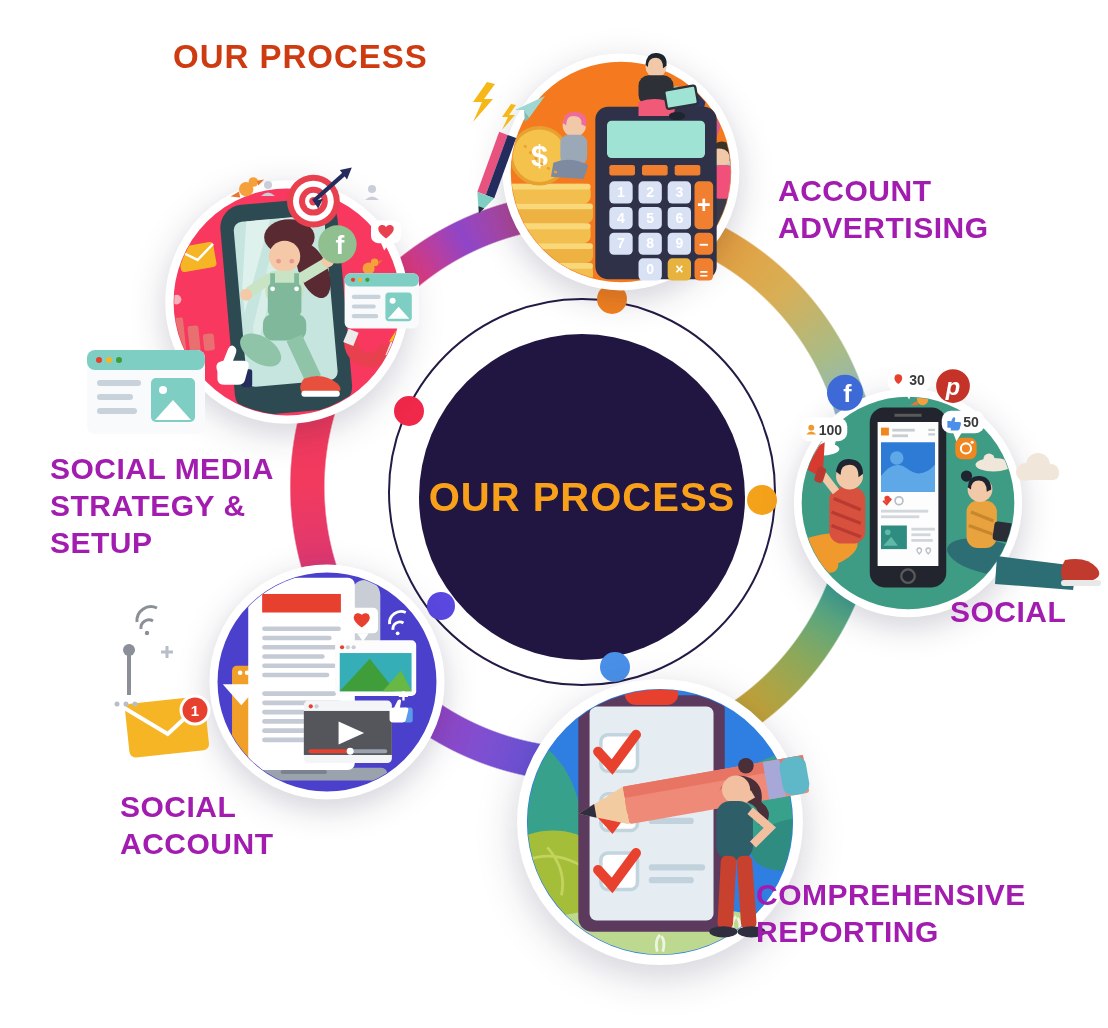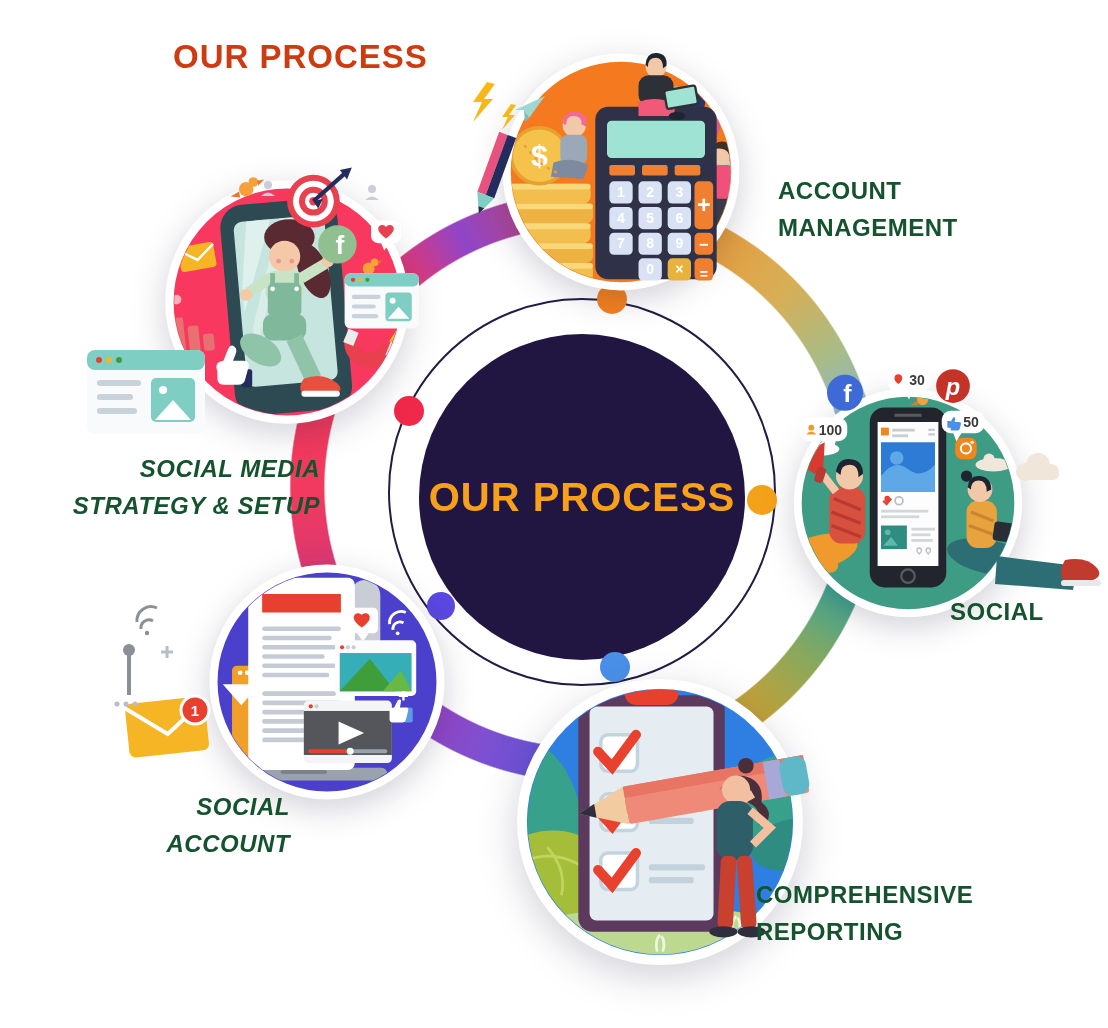--- a/index.html
+++ b/index.html
@@ -16,22 +16,22 @@
             mask:radial-gradient(closest-side,transparent 0 87.5%,#000 88% 99%,transparent 99.5%);}
   .center-circle{position:absolute;left:394px;top:334px;width:326px;height:326px;border-radius:50%;
     background:#211642;z-index:2;display:flex;align-items:center;justify-content:center;}
   .center-circle span{color:#F9A01B;font-size:40px;font-weight:800;letter-spacing:1px;}
   .orbit{position:absolute;left:0;top:0;z-index:3;}
   svg.node{position:absolute;z-index:4;overflow:visible;}
   svg.node circle.base{filter:drop-shadow(0 8px 14px rgba(20,20,60,.20));}
   .decor-layer{position:absolute;left:0;top:0;z-index:5;pointer-events:none;}
   .page-title{position:absolute;left:148px;top:38px;font-size:33px;font-weight:800;color:#CE3B10;
     letter-spacing:1px;z-index:6;}
-  .node-label{position:absolute;z-index:6;color:#14532d;font-weight:800;font-size:24px;line-height:37px;letter-spacing:.5px;}
-  .node-label.center{text-align:right;font-style:italic;}
+  .node-label{position:absolute;z-index:6;color:#a21caf;font-weight:800;font-size:30px;line-height:37px;letter-spacing:.5px;}
+  .node-label.center{text-align:left;}
   svg text{font-family:"Liberation Sans",sans-serif;}
 </style>
 </head>
 <body>
 
 <div class="canvas">
 
   <div class="page-title">OUR PROCESS</div>
 
   <div class="big-ring"></div>
@@ -606,21 +606,21 @@
       <rect x="102" y="655" width="4" height="40" fill="#8A8F98"></rect>
       <path d="M142,646 v12 M136,652 h12" stroke="#B8BEC8" stroke-width="3"></path>
       <circle cx="92" cy="704" r="2.5" fill="#B8BEC8"></circle>
         <circle cx="101" cy="704" r="2.5" fill="#B8BEC8"></circle>
         <circle cx="110" cy="704" r="2.5" fill="#B8BEC8"></circle>
     </g>
   </svg>
 
   <div class="node-label" style="left:753px;top:172px">
     <div>ACCOUNT</div>
-    <div>MANAGEMENT</div>
+    <div>ADVERTISING</div>
   </div>
   <div class="node-label" style="left:925px;top:593px">
     <div>SOCIAL</div>
   </div>
   <div class="node-label" style="left:731px;top:876px">
     <div>COMPREHENSIVE</div>
     <div>REPORTING</div>
   </div>
   <div class="node-label center" style="left:95px;top:788px;width:170px">
     <div>SOCIAL</div>

